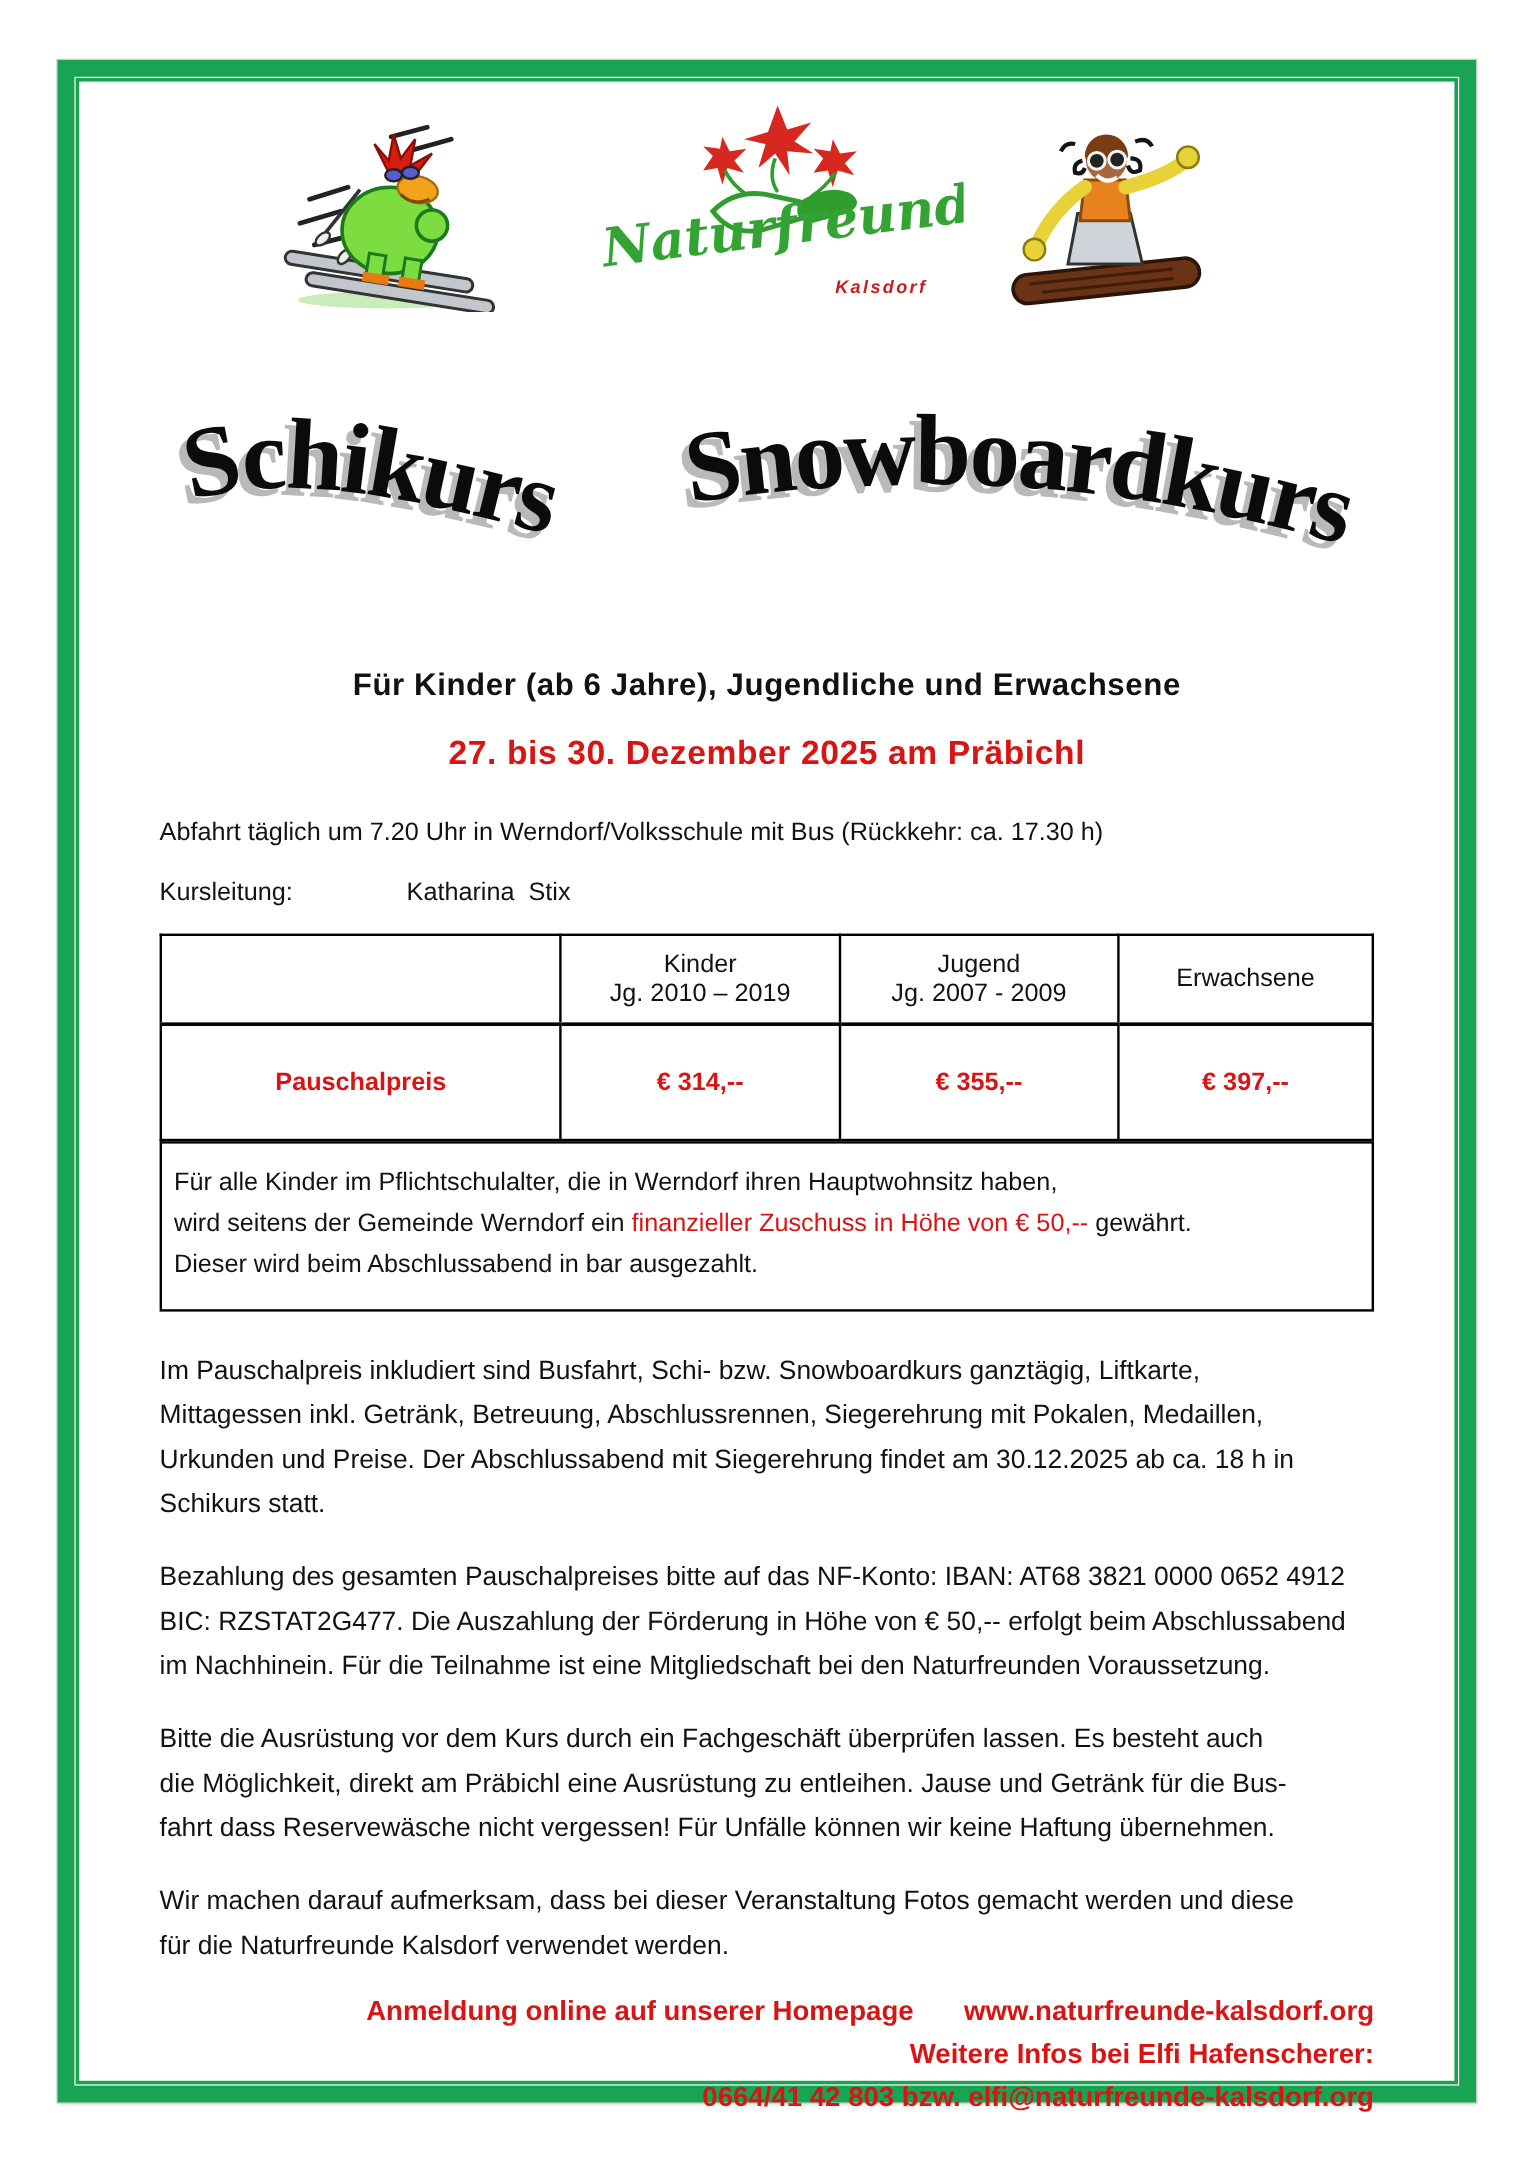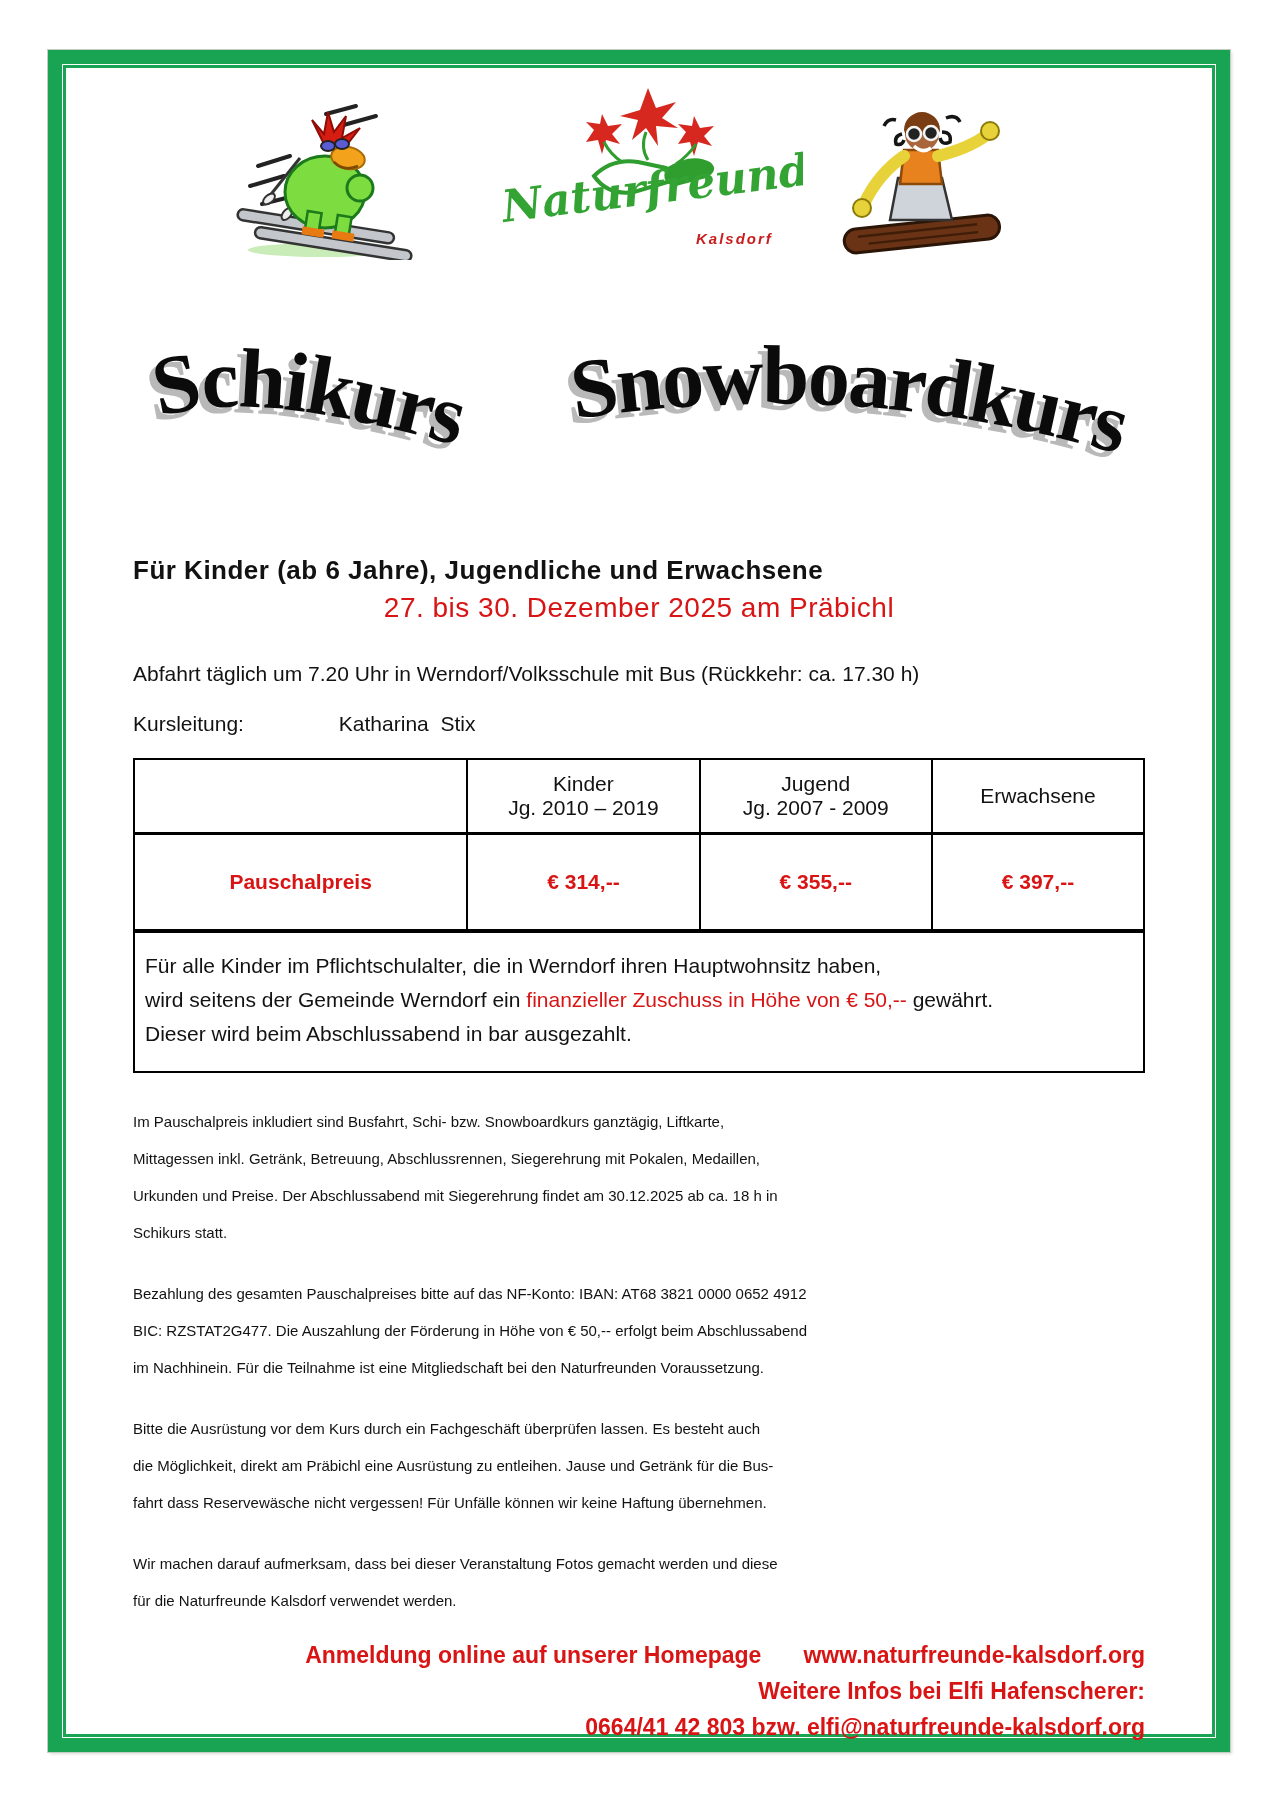--- a/index.html
+++ b/index.html
@@ -36,25 +36,25 @@
 
   .title-svg{display:block;margin:28px auto 0;width:1012px;height:160px;}
   .title-svg text{
     font-family:"Liberation Serif", serif;font-weight:bold;
     font-size:84px;letter-spacing:-2px;
   }
   .t-shadow{fill:#b9b9b9;}
   .t-main{fill:#0b0b0b;}
 
   .subtitle{
-    margin-top:90px;font-size:26px;font-weight:bold;
+    margin-top:90px;text-align:center;font-size:26px;font-weight:bold;
     letter-spacing:.5px;
   }
   .date-line{
-    margin-top:6px;text-align:center;font-size:28px;font-weight:normal;
+    margin-top:26px;text-align:center;font-size:28px;font-weight:bold;
     color:var(--red);letter-spacing:.5px;
   }
   .departure{margin-top:38px;font-size:21px;}
   .leader-row{margin-top:26px;font-size:21px;}
   .leader-label{display:inline-block;width:200px;}
   .leader-name{white-space:pre-wrap;}
 
   
   table.price{
     width:100%;border-collapse:collapse;margin-top:22px;
@@ -69,21 +69,21 @@
   .red{color:var(--red);}
   .bold{font-weight:bold;}
 
   
   .note-box{
     border:2px solid #000;border-top-width:2px;margin-top:0;
     padding:16px 10px 20px;text-align:left;font-size:21px;line-height:34px;
   }
 
   
-  .para{font-size:15px;line-height:37px;}
+  .para{font-size:22px;line-height:37px;}
   .para.p1{margin-top:30px;}
   .para.pn{margin-top:24px;}
 
   
   .footer-red{
     margin-top:18px;text-align:right;color:var(--red);
     font-size:23px;font-weight:bold;line-height:36px;
   }
   .footer-gap{display:inline-block;width:42px;}
 </style>

